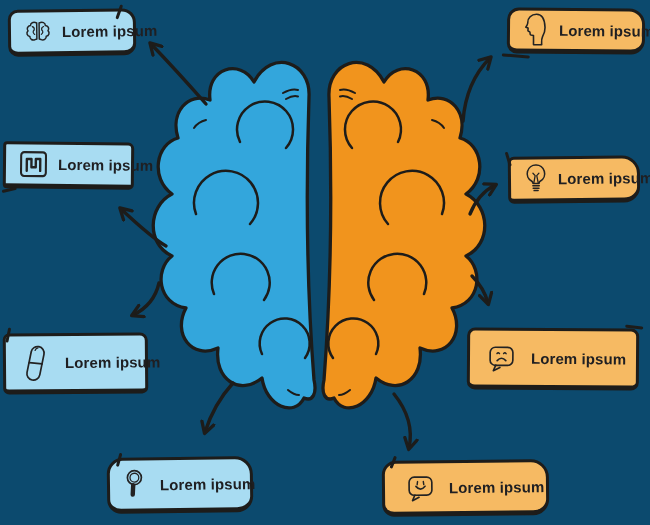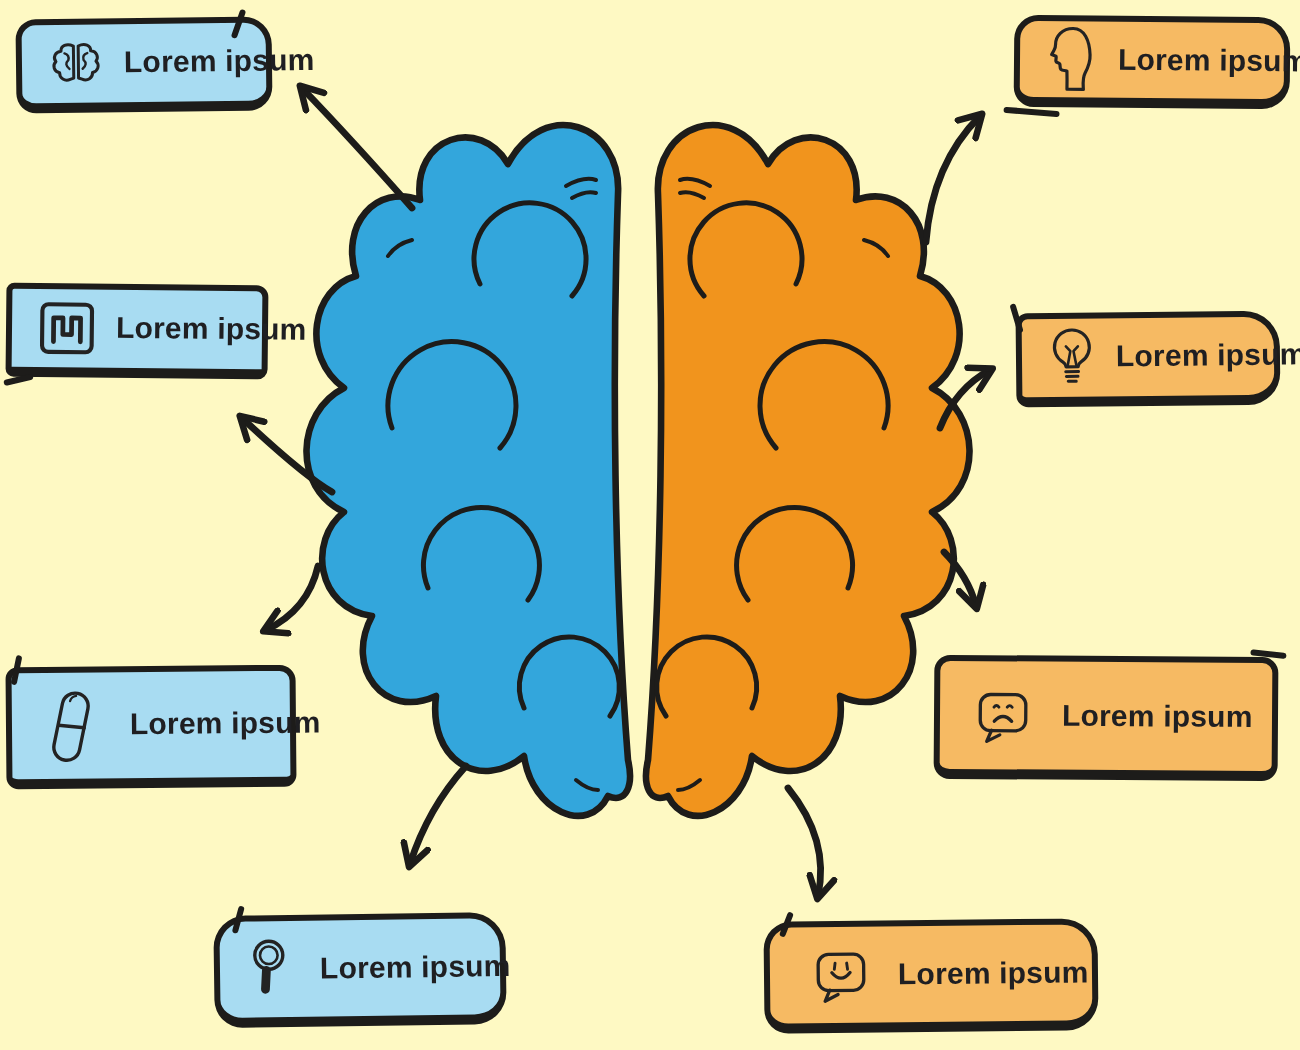--- a/index.html
+++ b/index.html
@@ -1,18 +1,18 @@
 <!DOCTYPE html>
 <html><head>
 <meta charset="utf-8">
 <style>
   html,body{margin:0;padding:0;background:#f3f3f1;}
   .stage{
     position:relative;width:650px;height:525px;overflow:hidden;
-    background:#fef9c3;
+    background:#0c4a6e;
     font-family:"Liberation Sans","DejaVu Sans",sans-serif;
   }
   .scene{position:absolute;inset:0;}
   
   .callout{
     position:absolute;box-sizing:border-box;
     border:3px solid #1d1c1a;border-bottom-width:5px;
     display:flex;align-items:center;gap:9px;padding:0 8px 0 12px;
   }
   .callout .lbl{font-size:15px;font-weight:600;color:#1f1f22;letter-spacing:.1px;white-space:nowrap;}

